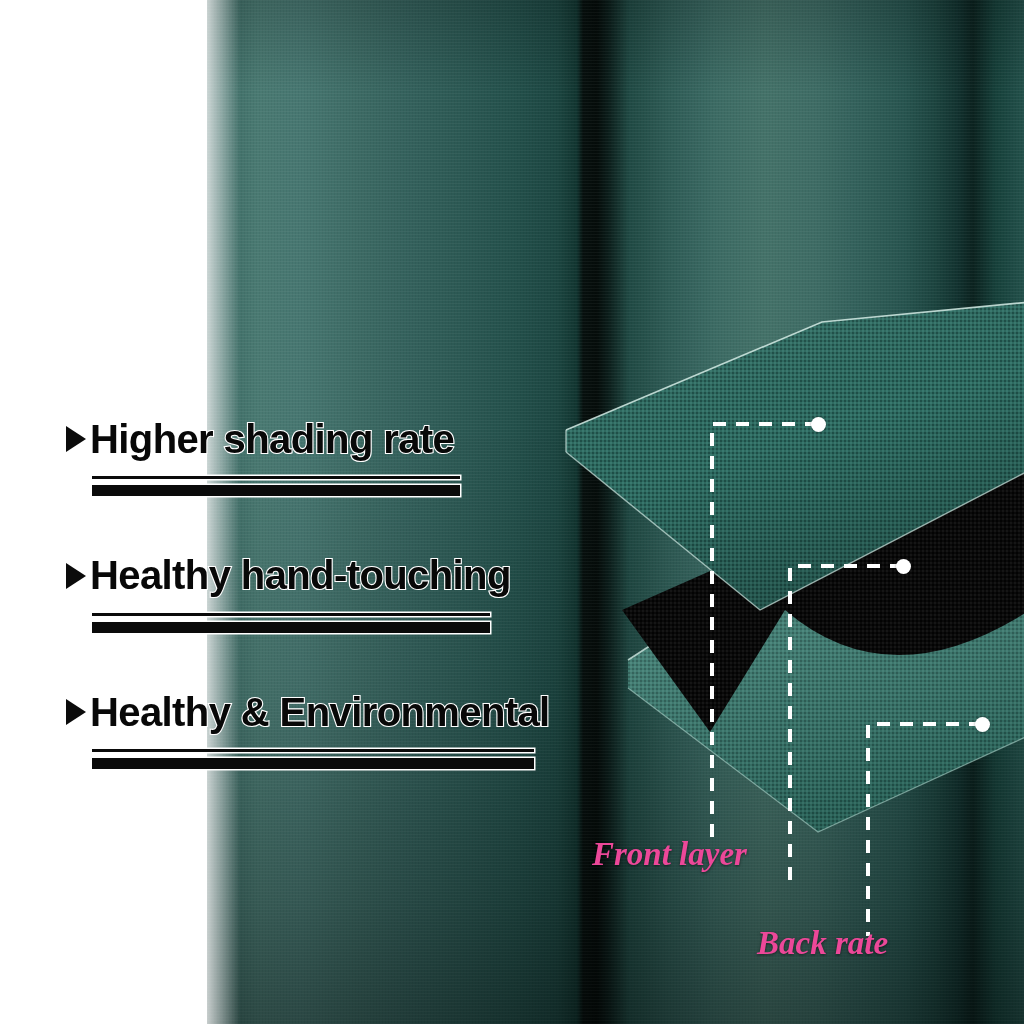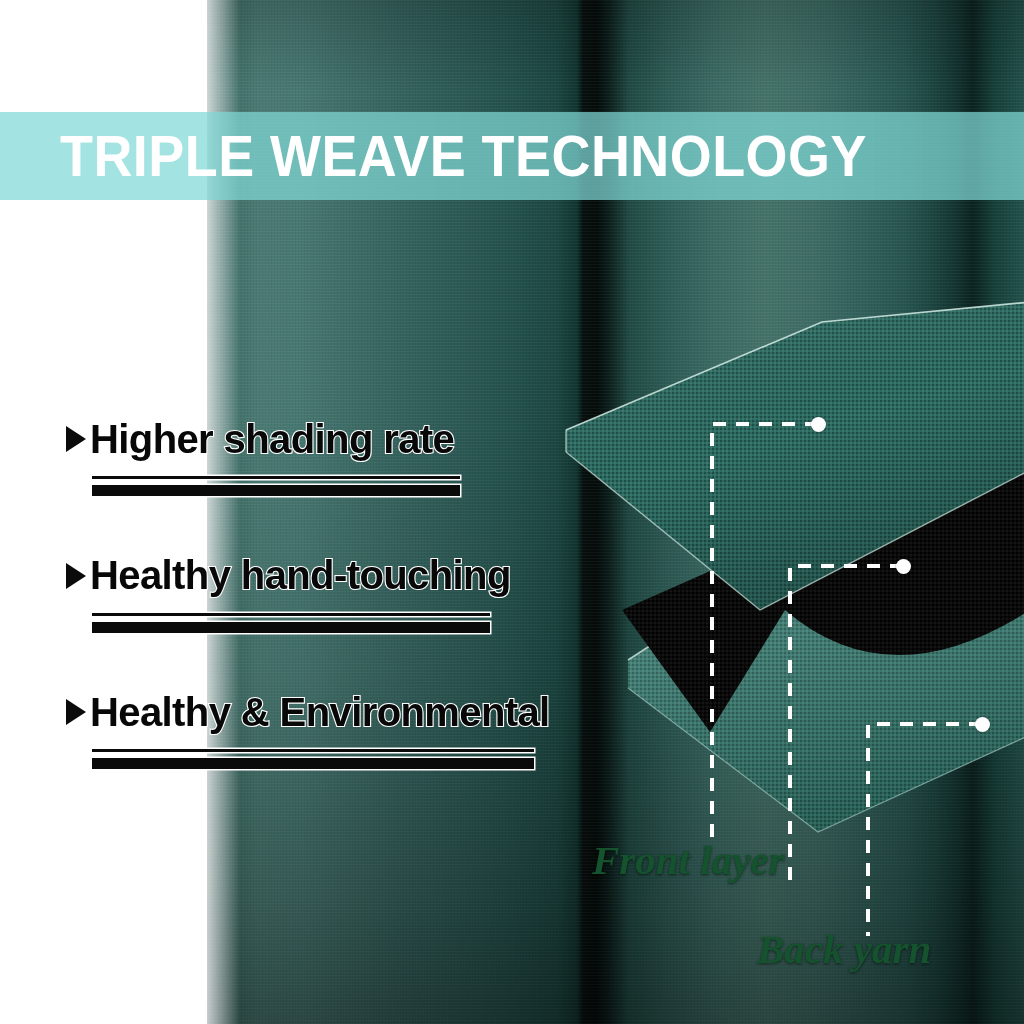--- a/index.html
+++ b/index.html
@@ -217,48 +217,45 @@
     width: 15px;
     height: 15px;
     border-radius: 50%;
     background: #ffffff;
     box-shadow: 0 0 3px rgba(0,0,0,0.35);
   }
 
   
   .layer-label {
     position: absolute;
-    color: #14532d;
+    color: #ec4899;
     font-family: "Liberation Serif", serif;
     font-style: italic;
     font-weight: 700;
-    font-size: 41px;
+    font-size: 33px;
     white-space: nowrap;
     text-shadow: 0 1px 3px rgba(0,0,0,0.55);
   }
   #label-front { left: 592px; top: 836px; }
   #label-yarn  { left: 678px; top: 880px; }
   #label-back  { left: 757px; top: 925px; }
 </style>
 </head>
 <body>
 
 <div id="poster">
 
   <div class="curtain-stage">
     <div class="curtain-body"></div>
     <div class="curtain-weave"></div>
     <div class="curtain-shade"></div>
     <div class="white-panel"></div>
     <div class="curtain-feather"></div>
   </div>
 
-  <div class="banner">
-    <div class="banner-title">TRIPLE WEAVE TECHNOLOGY</div>
-  </div>
 
   <div class="features">
 
     <div class="feature f1">
       <div class="feature-headline">
         <span class="bullet-arrow"></span>
         <span class="feature-text">Higher shading rate</span>
       </div>
       <div class="rules" style="width: 368px;">
         <div class="rule-thin"></div>
@@ -350,15 +347,15 @@
       <polyline fill="none" points="903,566 790,566 790,888" stroke="#ffffff" stroke-width="4" stroke-dasharray="13 10" stroke-linecap="butt"></polyline>
 
       <polyline fill="none" points="982,724 868,724 868,936" stroke="#ffffff" stroke-width="4" stroke-dasharray="13 10" stroke-linecap="butt"></polyline>
     </svg>
     <span class="callout-dot" style="left:811px; top:417px;"></span>
     <span class="callout-dot" style="left:896px; top:559px;"></span>
     <span class="callout-dot" style="left:975px; top:717px;"></span>
   </div>
 
   <div class="layer-label" id="label-front">Front layer</div>
-  <div class="layer-label" id="label-back">Back yarn</div>
+  <div class="layer-label" id="label-back">Back rate</div>
 
 </div>
 
 </body></html>

